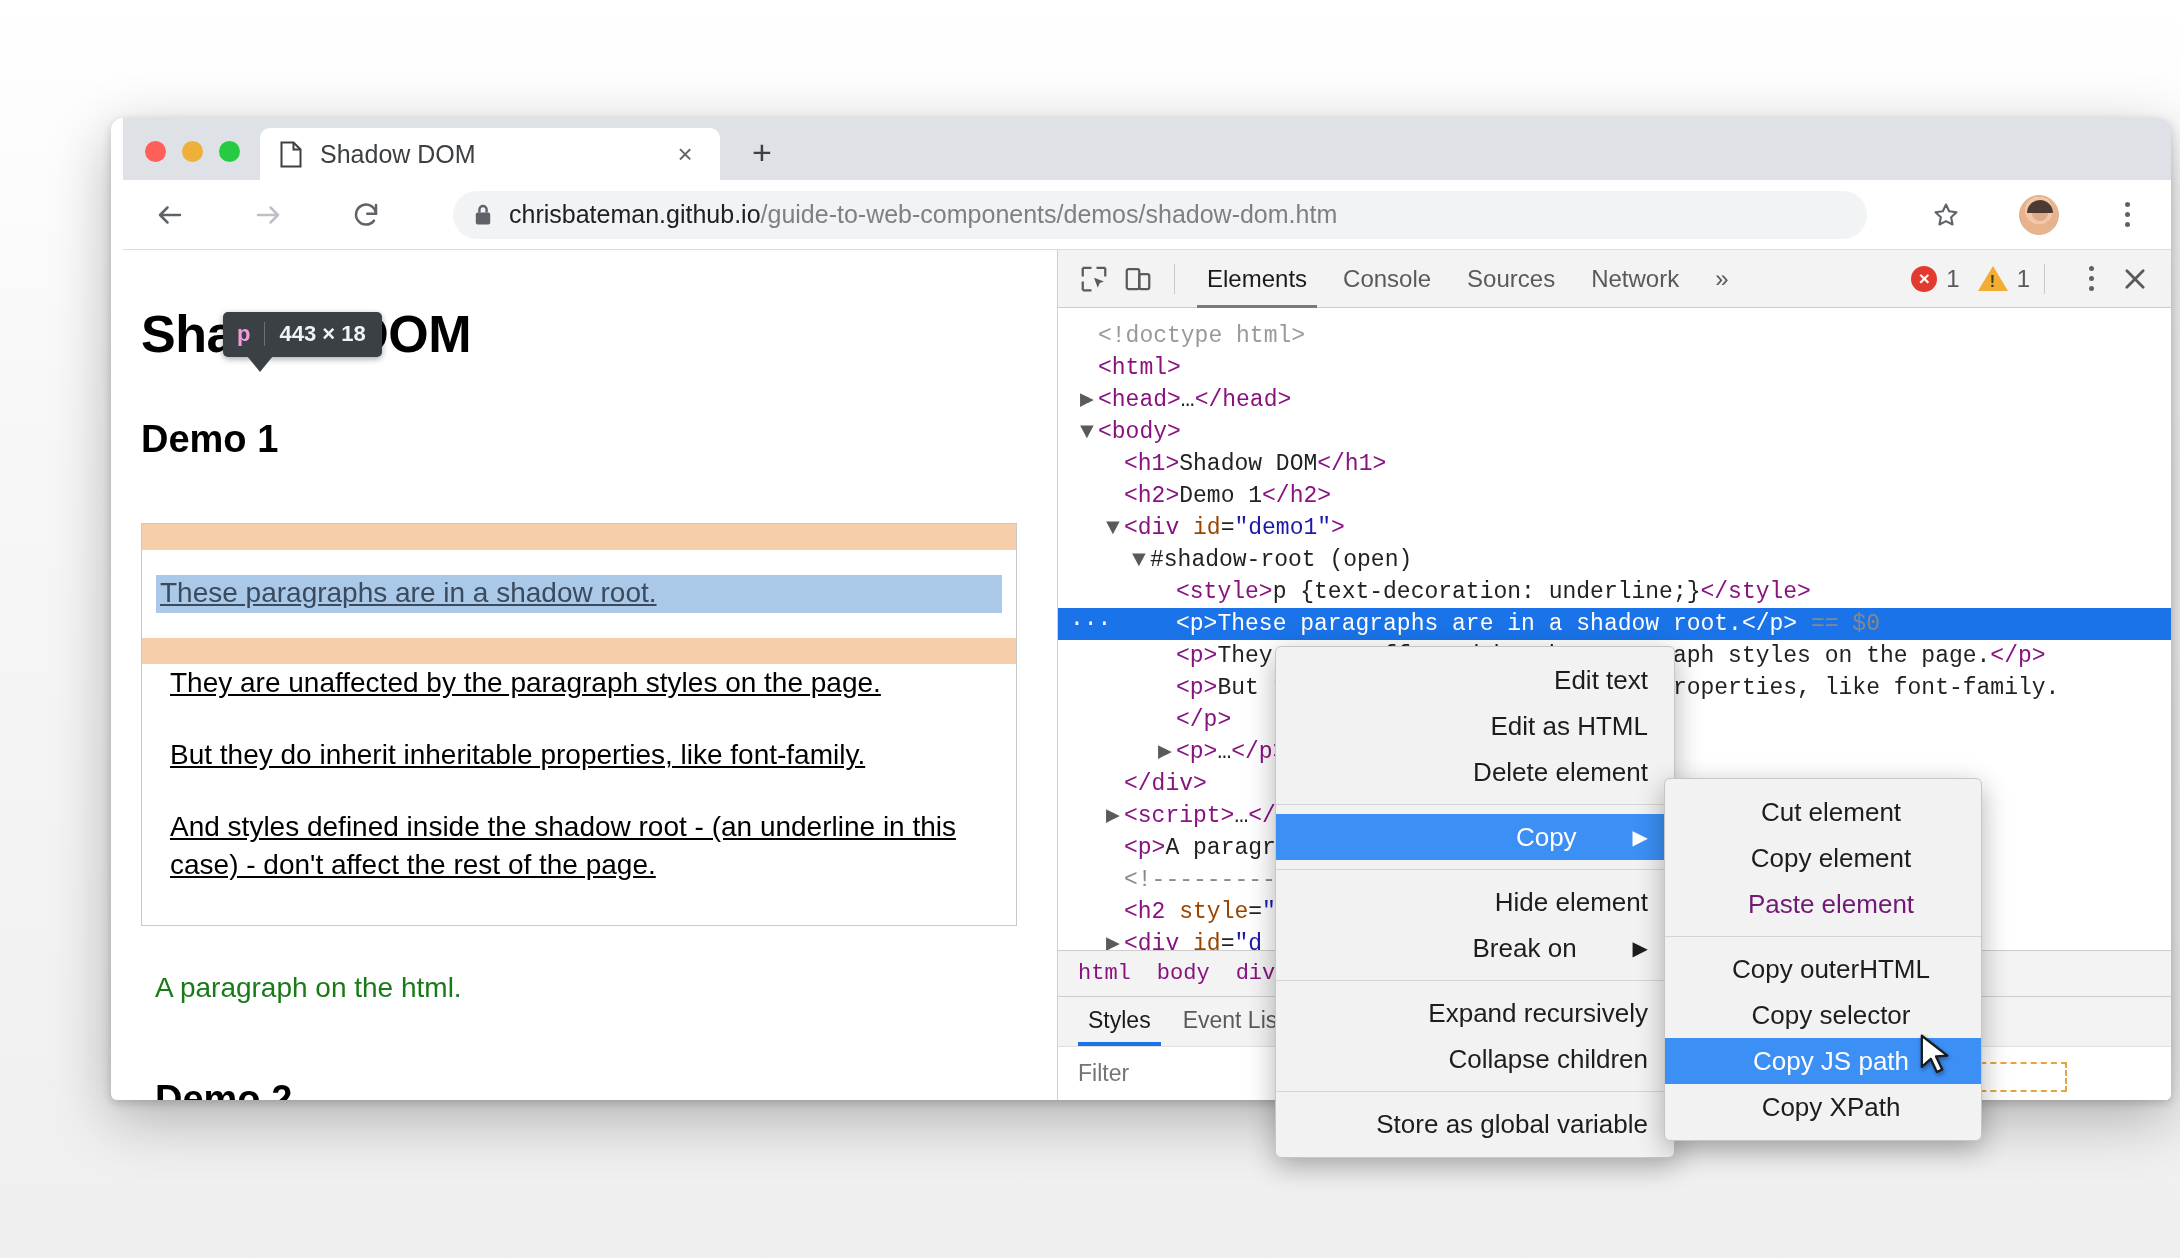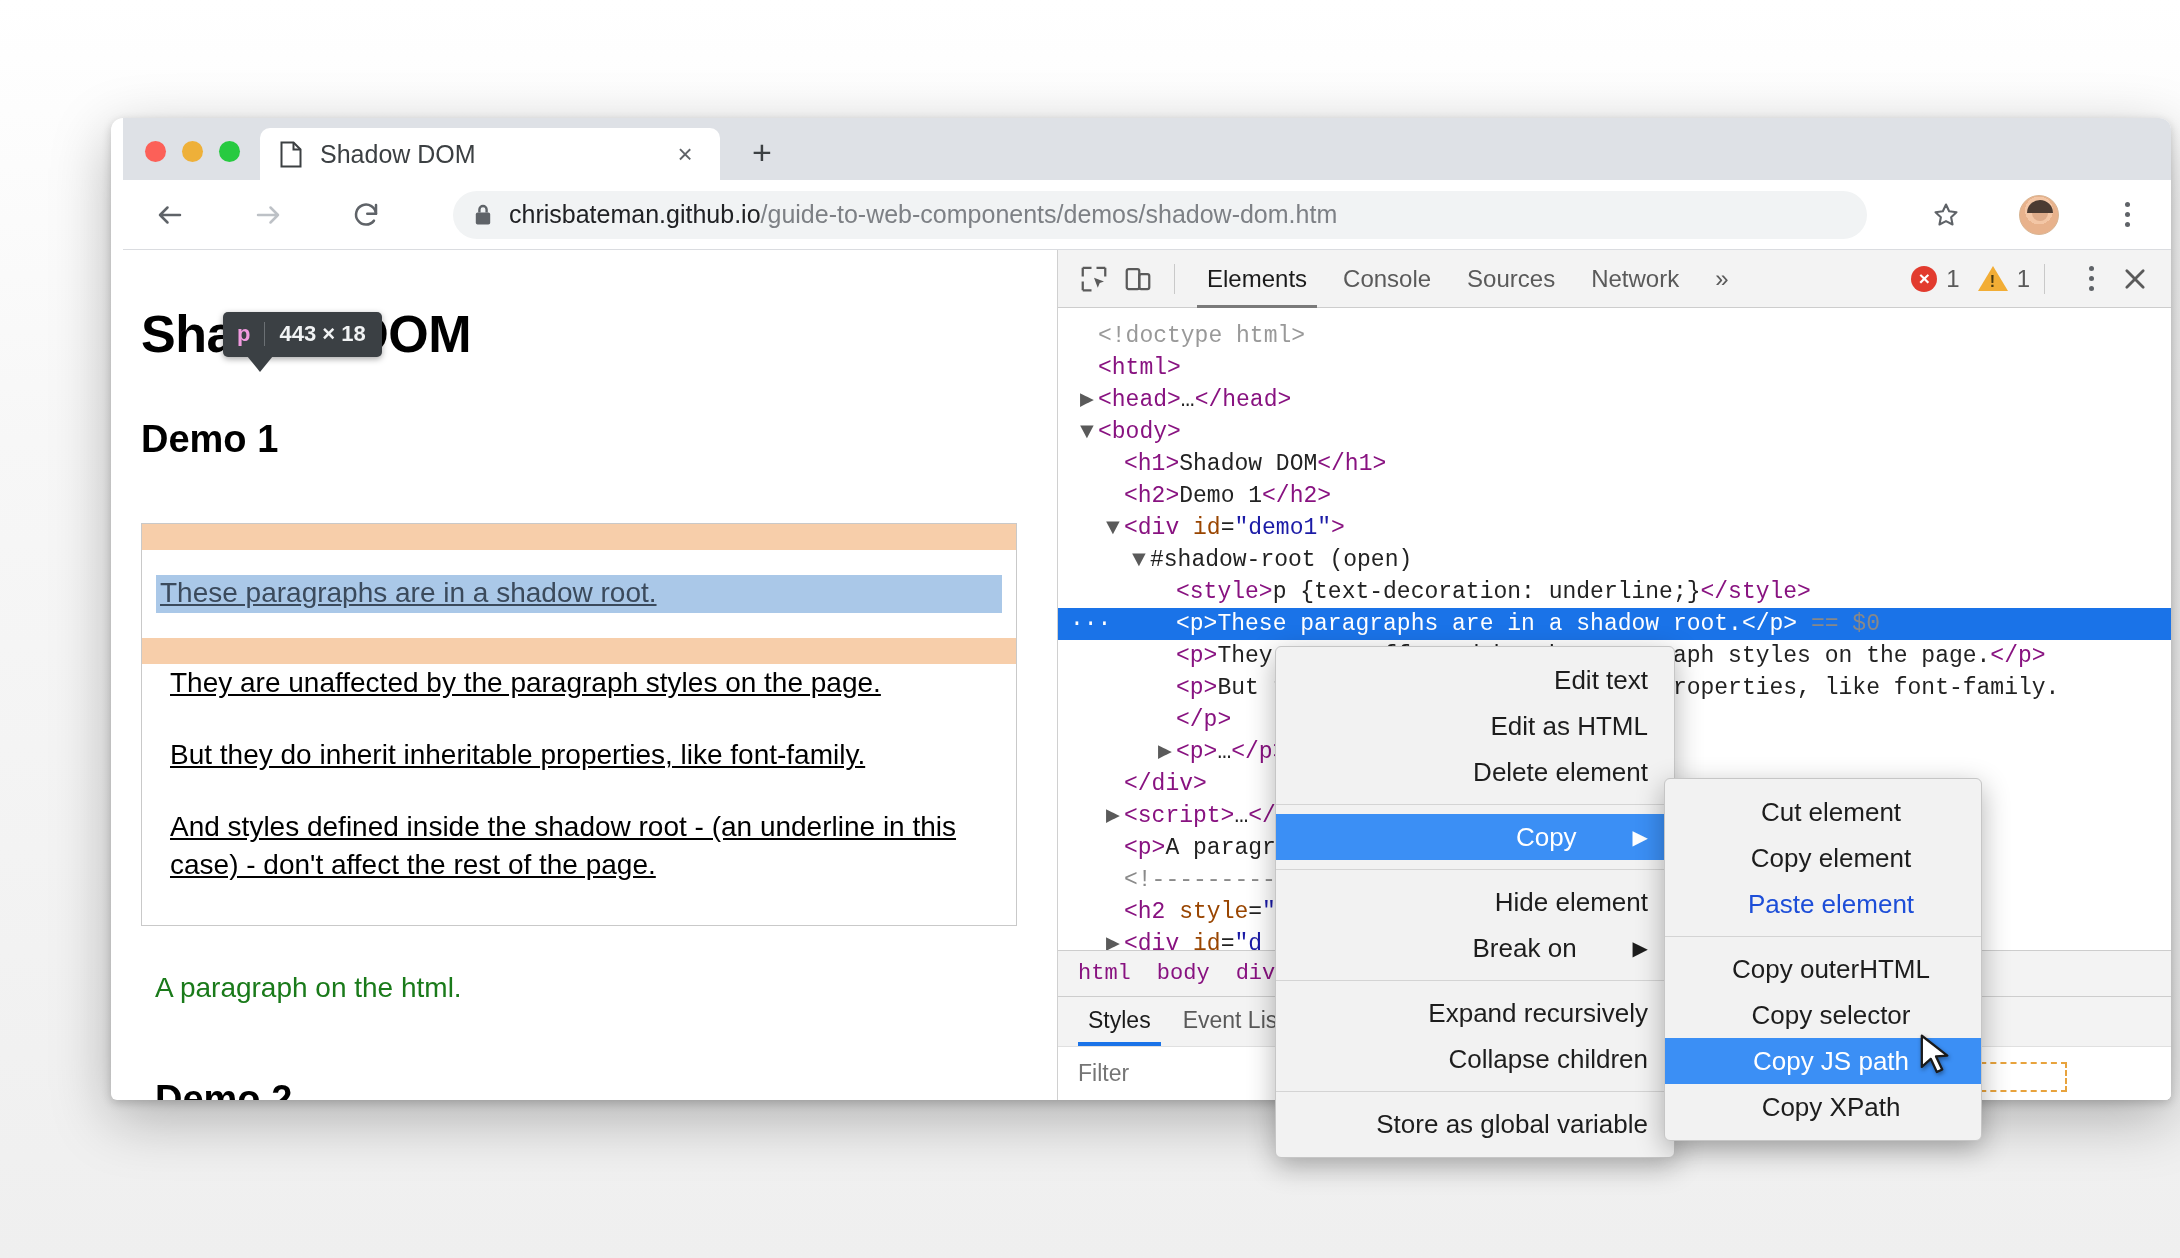--- a/index.html
+++ b/index.html
@@ -181,21 +181,21 @@
 
   
   .ctx{
     position:absolute; z-index:60; background:#f2f2f2;
     border:1px solid #c6c6c6; border-radius:6px;
     box-shadow:0 8px 28px rgba(0,0,0,.30);
     padding:10px 0; font-size:26px; color:#1d1d1d;
   }
   .ctx-item{ height:46px; display:flex; align-items:center; padding:0 26px 0 42px; white-space:nowrap;}
   .ctx-item.sel{ background:#3b8ff5; color:#fff; }
-  .ctx-item.disabled{ color:#1d4ed8; }
+  .ctx-item.disabled{ color:#701a75; }
   .ctx-item .lbl{ flex:1 1 auto; }
   .ctx-item .sub-arrow{ margin-left:56px; font-size:20px; }
   .ctx-sep{ height:1px; background:#d4d4d4; margin:9px 0; }
 
   #ctx-main{ left:1275px; top:646px; width:400px;text-align:right; }
   #ctx-sub{ left:1664px; top:778px; width:318px;text-align:center; }
 
   .cursor{
     position:absolute; left:1919px; top:1034px; z-index:80;
     width:0;height:0;

